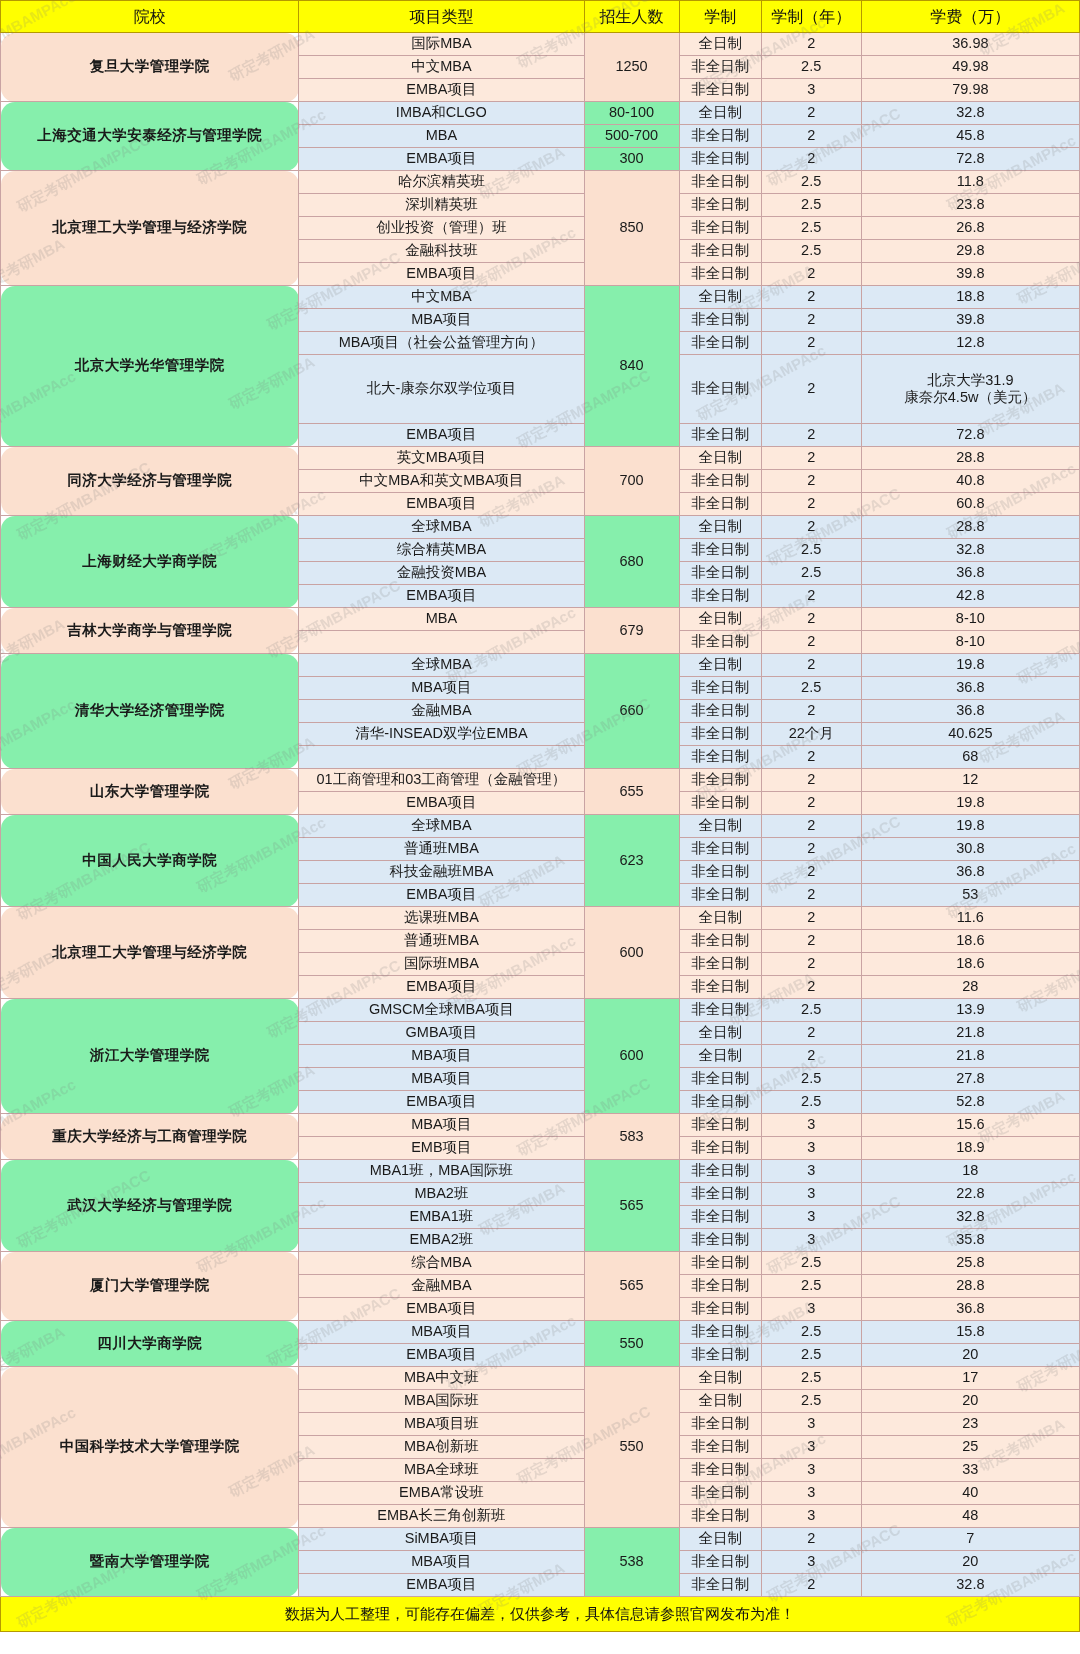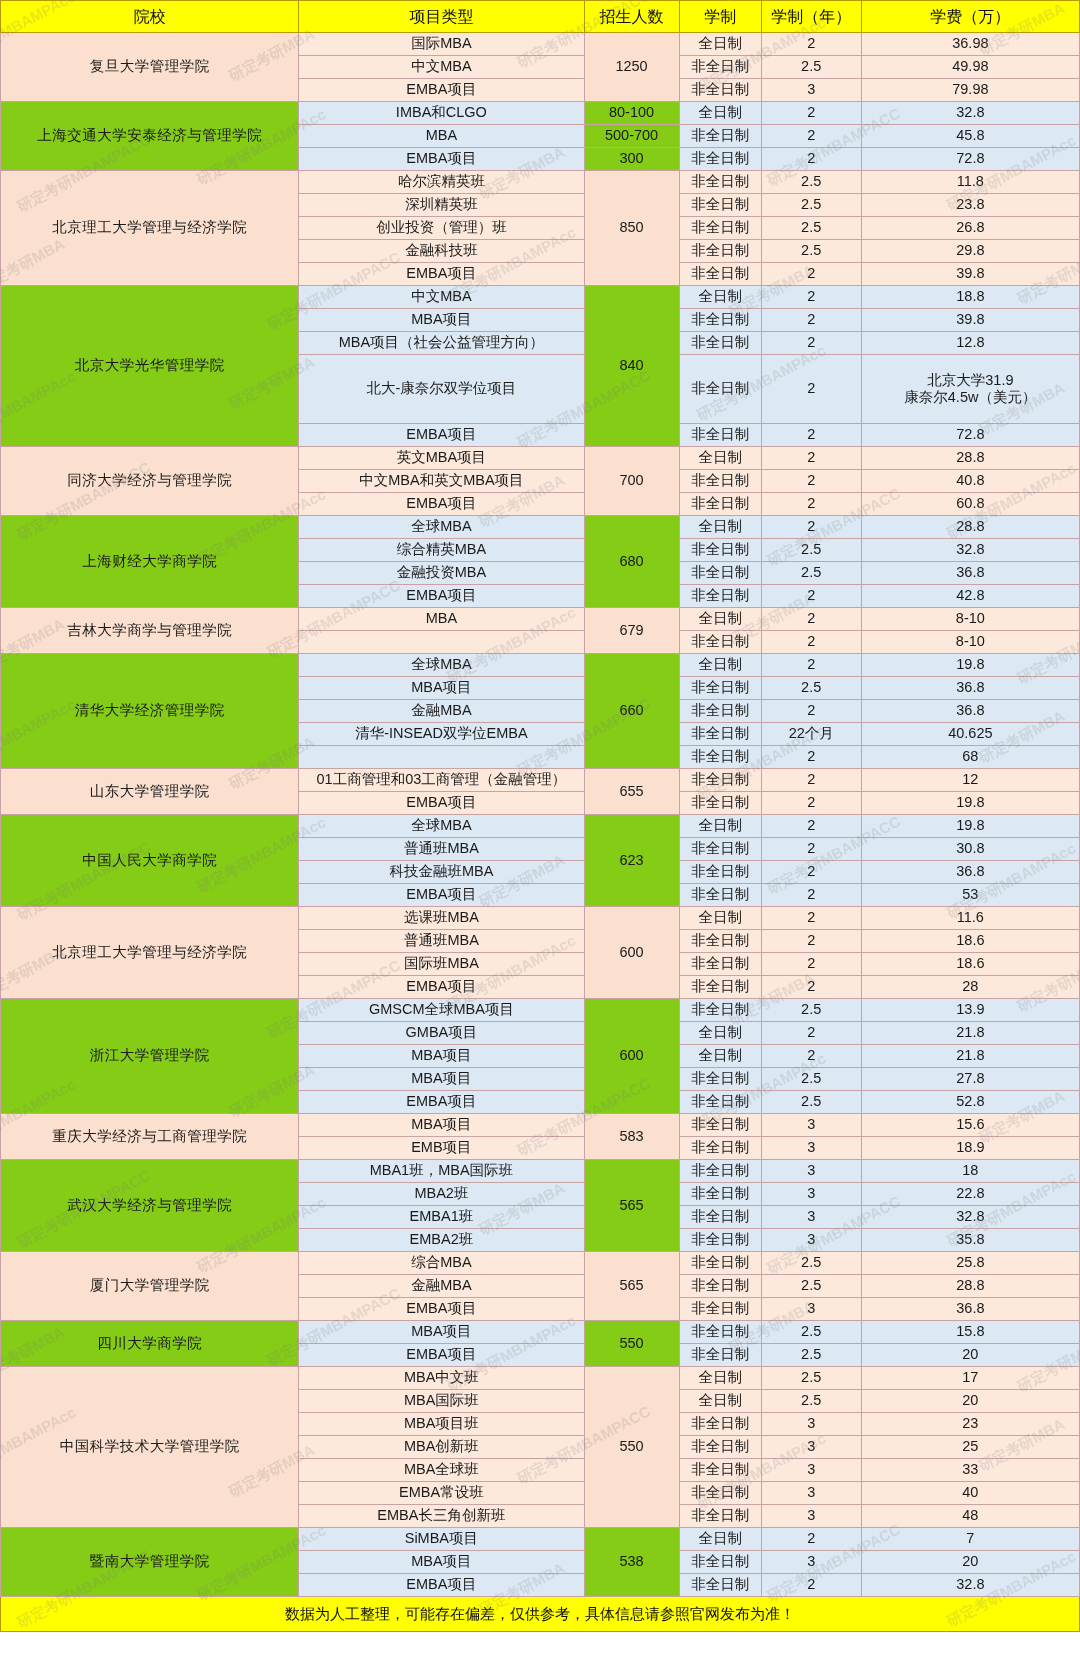--- a/index.html
+++ b/index.html
@@ -46,32 +46,33 @@
   }
   
   col.c-school { width: 298px; }
   col.c-prog   { width: 285px; }
   col.c-count  { width: 95px; }
   col.c-mode   { width: 82px; }
   col.c-years  { width: 100px; }
   col.c-fee    { width: 218px; }
 
   td.school {
-    font-weight: normal;
+    font-weight: bold;
     font-size: 15.5px;
     letter-spacing: 0.5px;
+    border-radius: 14px;
   }
   td.count {
     font-size: 15px;
   }
   
   .toneA td { background: #fde9dc; }
   .toneB td { background: #dce9f5; }
   .toneA td.school, .toneA td.count { background: #fbe0cf; }
-  .toneB td.school, .toneB td.count { background: #84cc16; }
+  .toneB td.school, .toneB td.count { background: #86efac; }
 
   td.fee-multi {
     line-height: 1.9;
     font-size: 14px;
     padding: 2px 0;
   }
   td.fee-multi div { white-space: nowrap; }
 
   tr.footer td {
     background: #ffff00;

